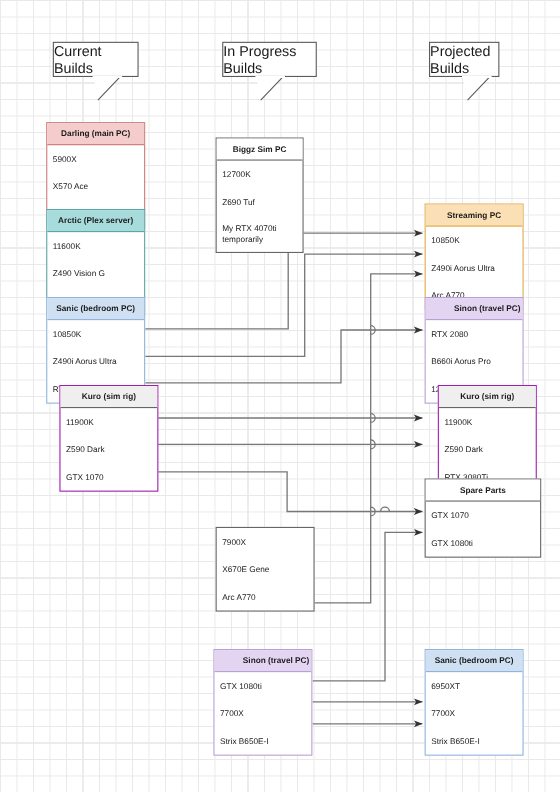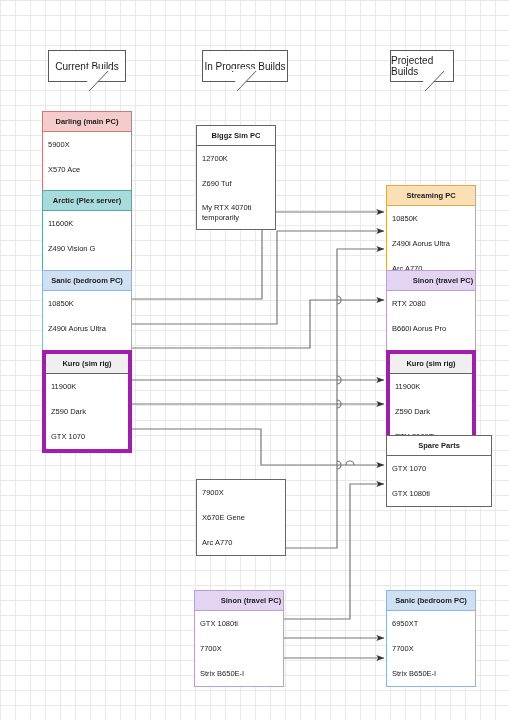--- a/index.html
+++ b/index.html
@@ -21,24 +21,23 @@
     background-position:0 0, 0 0, 0 0, 0 0;
   }
   #edges{position:absolute;left:0;top:0;width:509px;height:720px;}
 
   .callout{
     position:absolute;
     background:#ffffff;
     border:1px solid #5a5a5a;
     box-sizing:border-box;
     display:flex;align-items:center;justify-content:center;
-    font-size:10px;
+    font-size:13px;
     color:#1a1a1a;
     z-index:3;
-    margin-top:12px;
   }
   .tail{position:absolute;z-index:3;}
 
   .node{
     position:absolute;
     box-sizing:border-box;
     background:#ffffff;
     z-index:3;
   }
   .node .hdr{
@@ -60,21 +59,21 @@
   }
   .node .row.tall{height:33px;}
 
   
   .v-red{border:1px solid #cc7b7b;}
   .v-red .hdr{background:#f4cccc;border-bottom-color:#cc7b7b;color:#1a1a1a;}
   .v-teal{border:1px solid #5aa5a5;}
   .v-teal .hdr{background:#a8dcdc;border-bottom-color:#5aa5a5;}
   .v-blue{border:1px solid #90b4dd;}
   .v-blue .hdr{background:#cfe0f3;border-bottom-color:#90b4dd;}
-  .v-gray{border:4px solid #a21caf;}
+  .v-gray{border:1px solid #a21caf;margin-left:12px;}
   .v-gray .hdr{background:#efefef;border-bottom-color:#666666;}
   .v-white{border:1px solid #666666;}
   .v-white .hdr{background:#ffffff;border-bottom-color:#666666;}
   .v-orange{border:1px solid #e0a94b;}
   .v-orange .hdr{background:#fbe0b6;border-bottom-color:#e0a94b;}
   .v-purple{border:1px solid #b9a0d4;}
   .v-purple .hdr{background:#e3d5f2;border-bottom-color:#b9a0d4;padding-left:24px;}
 </style>
 </head>
 <body>

